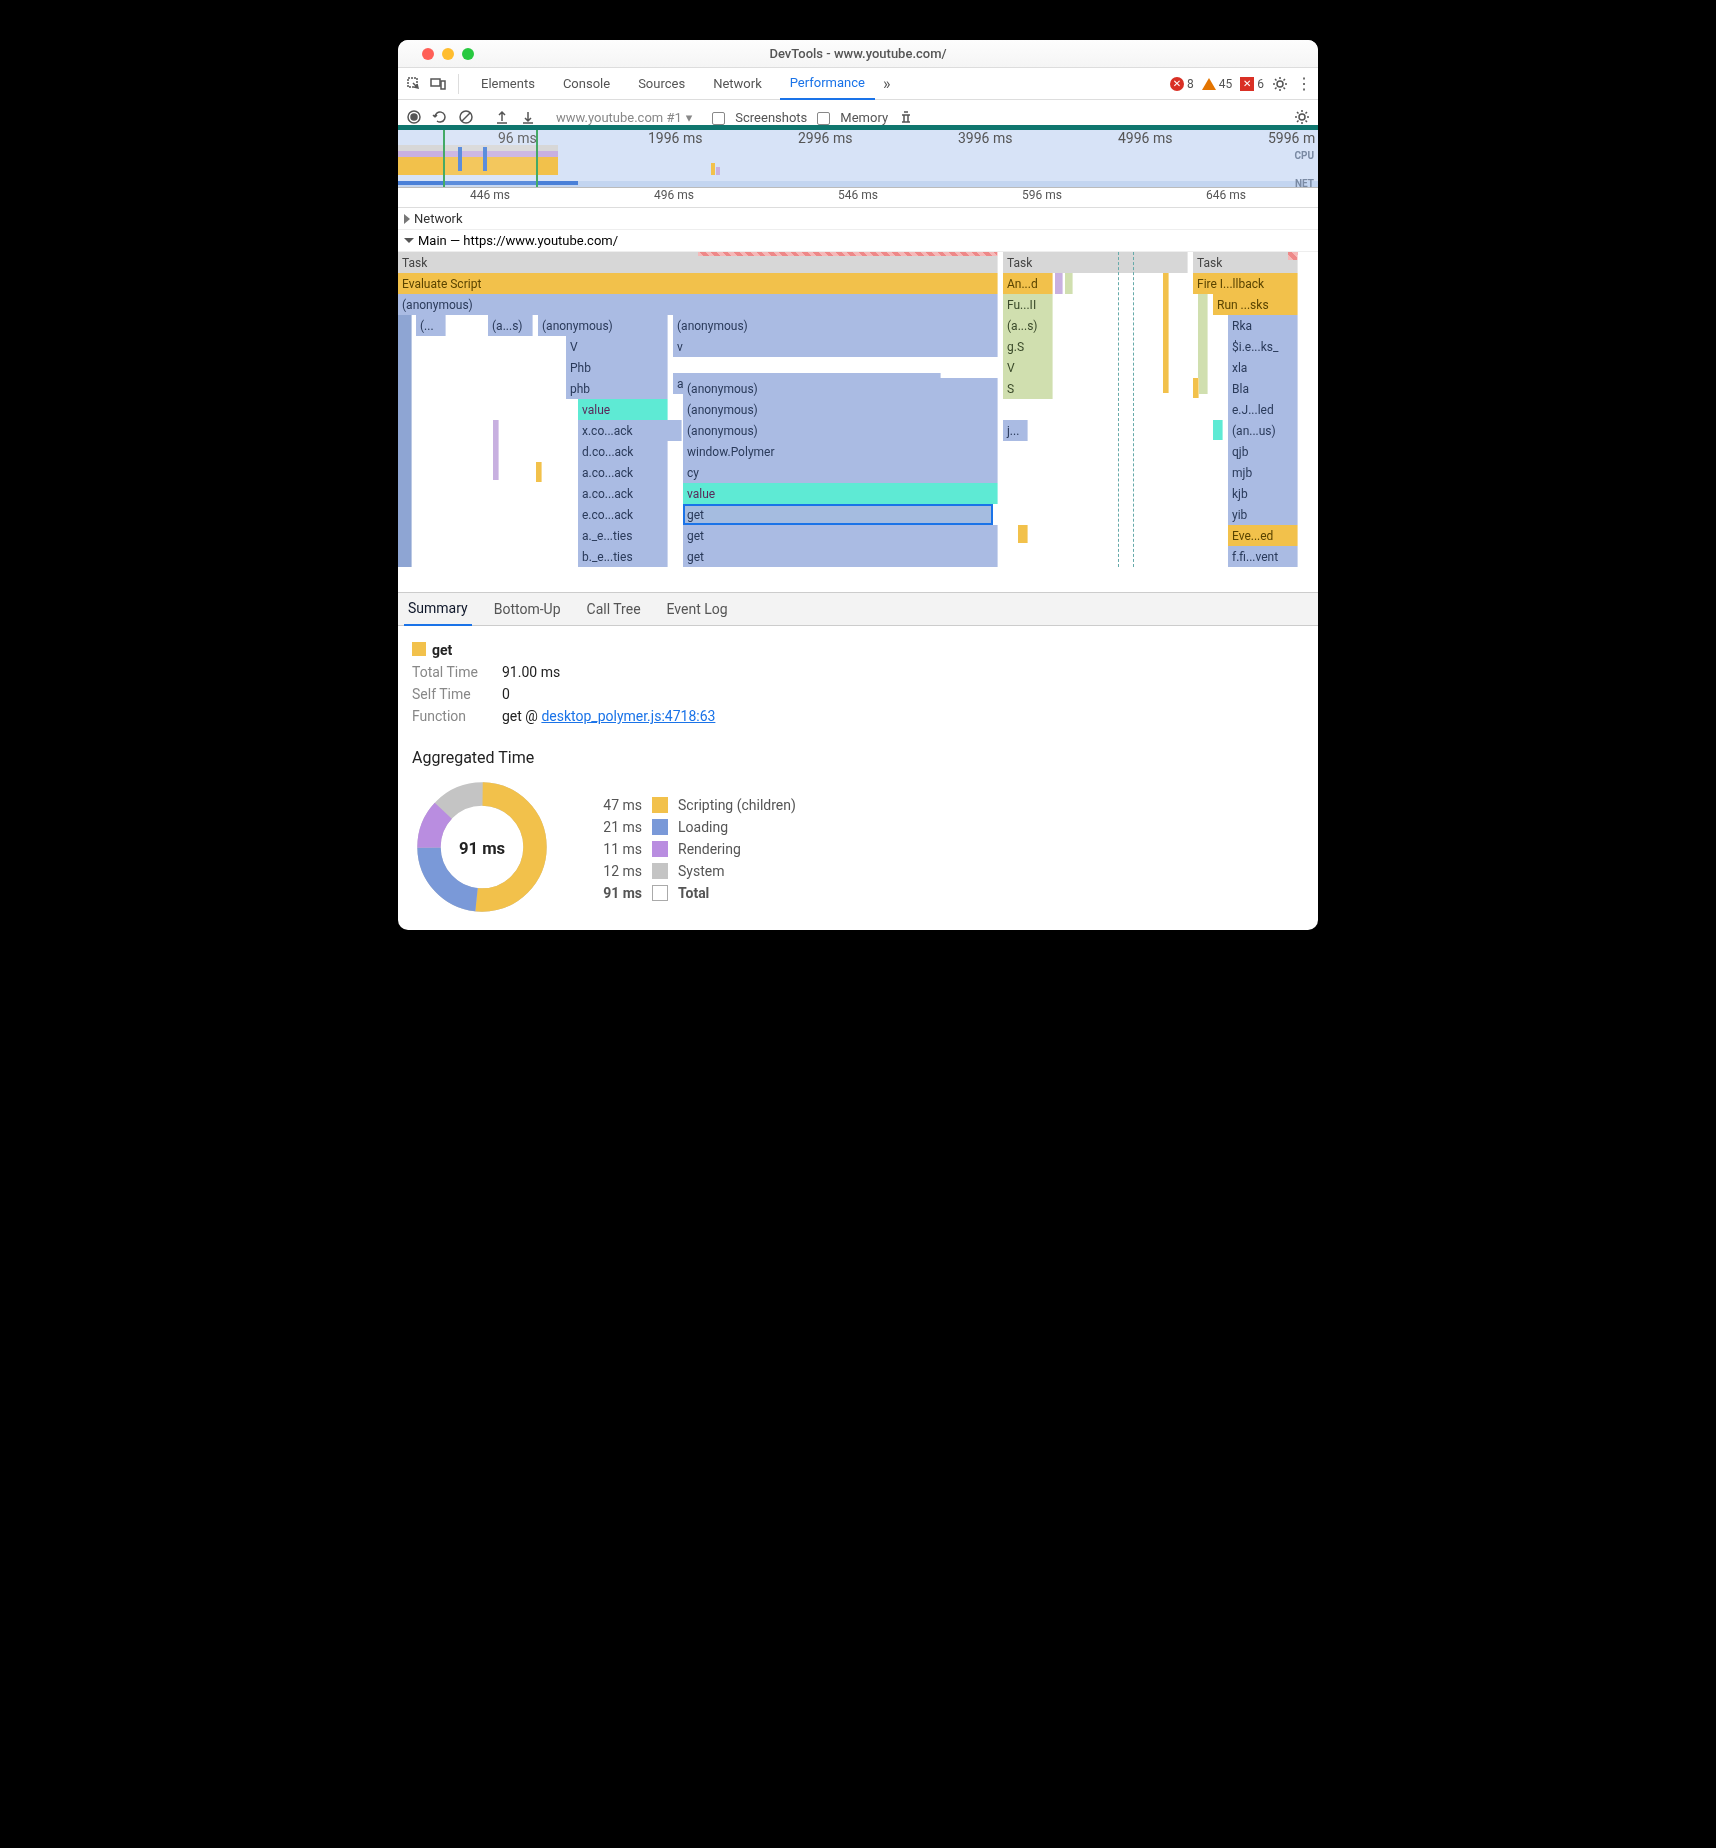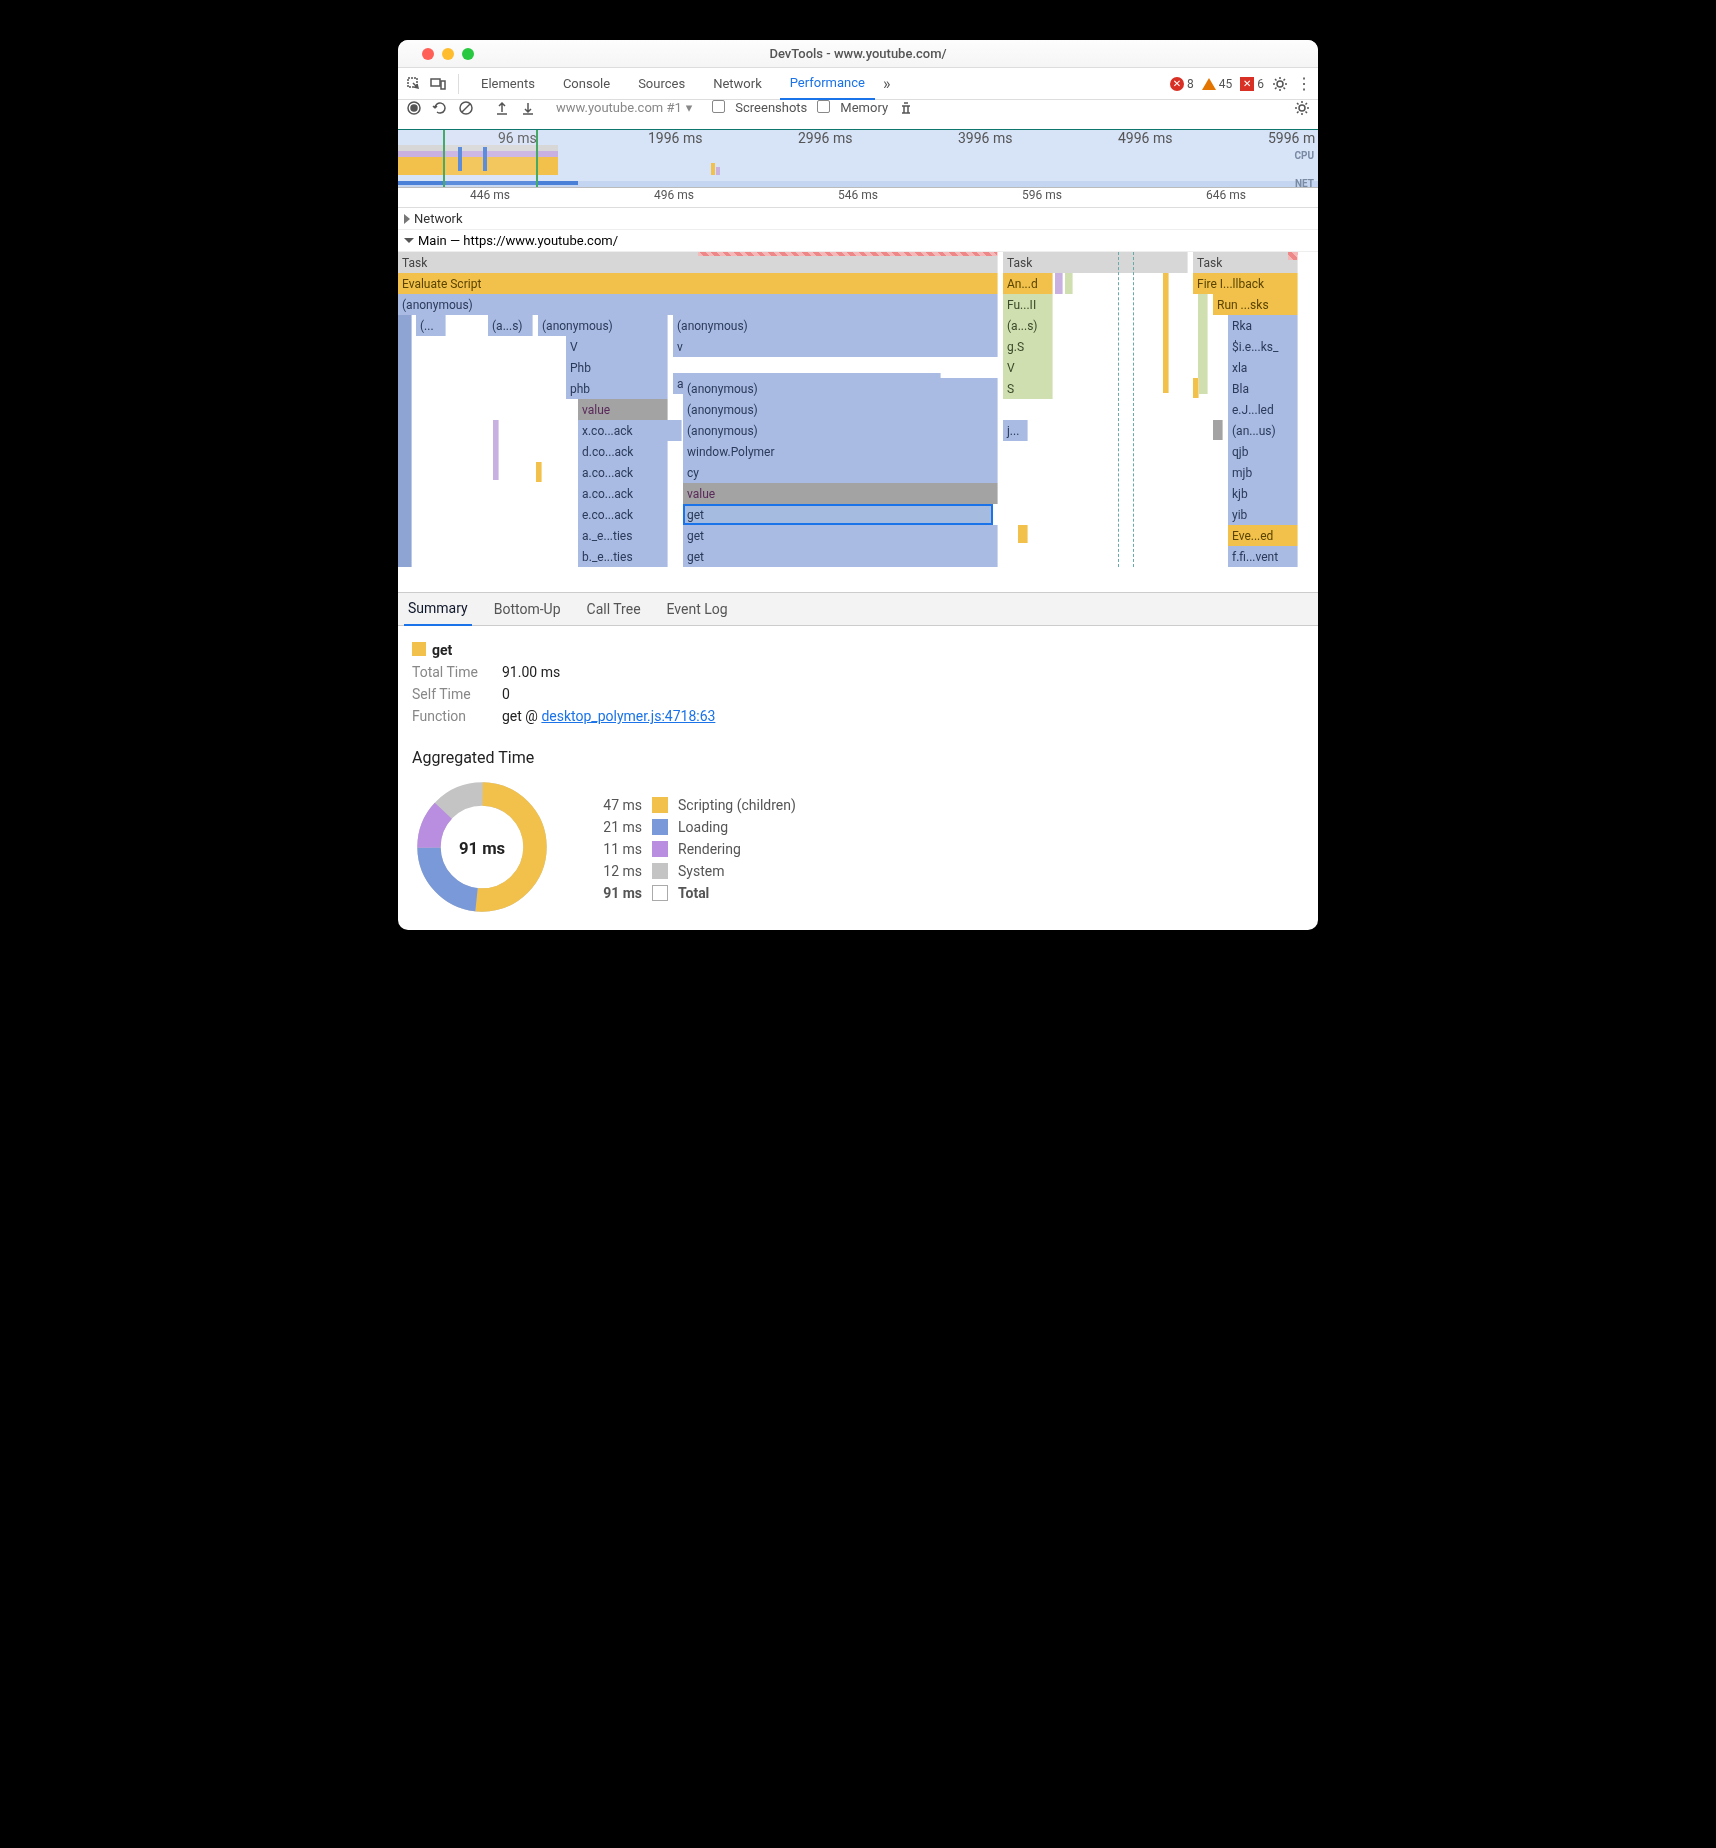--- a/index.html
+++ b/index.html
@@ -12,21 +12,21 @@
   .titlebar .title { position: absolute; left: 0; right: 0; text-align: center; font-size: 13px; color: #555; font-weight: 500; }
   .toolbar1 { display: flex; align-items: center; height: 32px; border-bottom: 1px solid #ddd; padding: 0 8px; gap: 8px; font-size: 13px; color: #555; }
   .toolbar1 .sep { width: 1px; height: 20px; background: #ddd; margin: 0 4px; }
   .toolbar1 .tab { padding: 0 10px; height: 32px; display: flex; align-items: center; cursor: pointer; }
   .toolbar1 .tab.active { color: #1a73e8; border-bottom: 2px solid #1a73e8; }
   .spacer { flex: 1; }
   .badge { display: flex; align-items: center; gap: 3px; font-size: 12px; }
   .circle-err { width: 14px; height: 14px; border-radius: 50%; background: #d93025; color: #fff; display: flex; align-items: center; justify-content: center; font-size: 10px; }
   .tri-warn { width: 0; height: 0; border-left: 7px solid transparent; border-right: 7px solid transparent; border-bottom: 12px solid #e37400; position: relative; }
   .sq-err { width: 14px; height: 14px; background: #d93025; color: #fff; display: flex; align-items: center; justify-content: center; font-size: 10px; }
-  .toolbar2 { display: flex; align-items: flex-start; height: 30px; border-bottom: 1px solid #0f766e; padding: 0 8px; gap: 10px; font-size: 13px; color: #555; }
+  .toolbar2 { display: flex; align-items: flex-end; height: 30px; border-bottom: 5px solid #0f766e; padding: 0 8px; gap: 10px; font-size: 13px; color: #555; }
   .toolbar2 .select { display: flex; align-items: center; gap: 4px; color: #888; }
   .checkbox { width: 13px; height: 13px; border: 1px solid #888; border-radius: 2px; }
   .overview { position: relative; height: 58px; background: #d7e3f7; border-bottom: 1px solid #bbb; }
   .ov-cpu { position: absolute; bottom: 12px; left: 0; right: 0; height: 30px; }
   .ov-net { position: absolute; bottom: 0; left: 0; right: 0; height: 6px; background: #c3d5f0; }
   .ov-lbl { position: absolute; right: 4px; font-size: 10px; color: #7a8aa3; font-weight: bold; }
   .ov-tick { position: absolute; top: 0; font-size: 14px; color: #555; }
   .ov-hl { position: absolute; top: 0; bottom: 0; border-left: 2px solid #4a6; border-right: 2px solid #4a6; background: rgba(255,255,255,0.1); }
   .ruler { display: flex; height: 20px; font-size: 12px; color: #555; border-bottom: 1px solid #ddd; }
   .ruler span { flex: 1; text-align: center; }
@@ -36,21 +36,21 @@
   .netrow { position: relative; height: 20px; border-bottom: 1px solid #eee; }
   .netbar { position: absolute; height: 14px; top: 3px; border-radius: 2px; font-size: 10px; padding: 0 3px; overflow: hidden; }
   .mainhdr { height: 22px; font-size: 13px; border-bottom: 1px solid #eee; display: flex; align-items: center; padding: 0 6px; }
   .flame { position: relative; height: 340px; overflow: hidden; font-size: 12px; }
   .frow { position: absolute; height: 21px; display: flex; align-items: center; overflow: hidden; padding: 0 4px; white-space: nowrap; border-right: 1px solid rgba(255,255,255,0.4); }
   .gray { background: #d7d7d7; color: #444; }
   .red-stripe { background: repeating-linear-gradient(45deg,#f5b8b8,#f5b8b8 4px,#e88 4px,#e88 8px); }
   .yellow { background: #f2c14b; color: #5a4400; }
   .blue { background: #aabbe3; color: #2a3a5a; }
   .blue2 { background: #8ea5d3; color: #2a3a5a; }
-  .pink { background: #a3a3a3; color: #5a2a5a; }
+  .pink { background: #5eead4; color: #5a2a5a; }
   .green { background: #d0dfaf; color: #3a4a2a; }
   .purple { background: #c8b0e0; }
   .selected { outline: 2px solid #1a73e8; outline-offset: -2px; background: #a5bce0; }
   .details-tabs { display: flex; height: 34px; border-top: 1px solid #ccc; border-bottom: 1px solid #ccc; font-size: 14px; align-items: center; padding: 0 6px; gap: 18px; background: #f3f3f3; }
   .details-tabs .dt { padding: 0 4px; height: 34px; display: flex; align-items: center; color: #555; cursor: pointer; }
   .details-tabs .dt.active { color: #0f172a; border-bottom: 2px solid #1a73e8; }
   .summary { padding: 10px 14px; font-size: 14px; color: #555; }
   .summary .row { display: flex; margin: 6px 0; }
   .summary .lbl { width: 90px; color: #888; }
   .summary .val { color: #222; }

